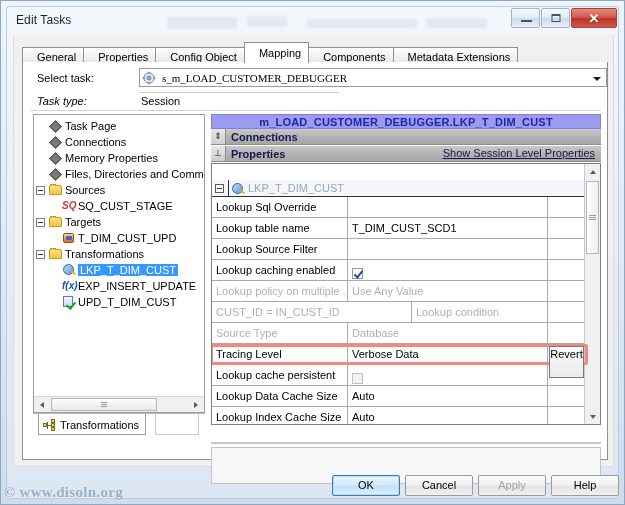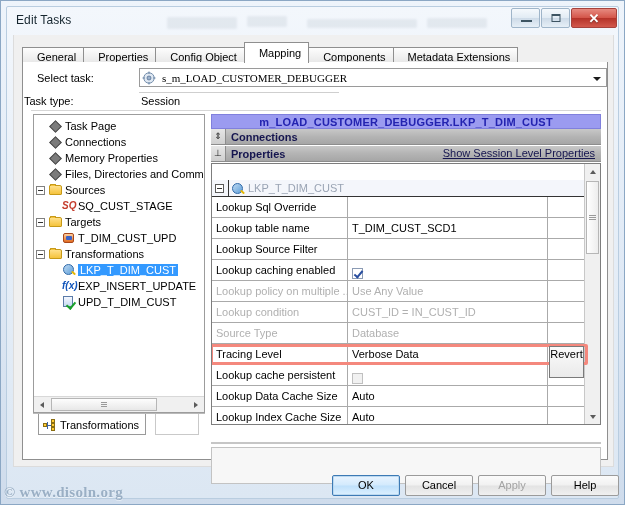--- a/index.html
+++ b/index.html
@@ -167,21 +167,21 @@
   }
 
   
   .form-label {
     position: absolute;
     font-size: 11px;
     color: #000;
     white-space: nowrap;
   }
   #lbl-select-task { left: 14px; top: 10px; }
-  #lbl-task-type   { left: 1px; top: 33px; }
+  #lbl-task-type   { left: 14px; top: 33px; font-style: italic; }
 
   #select-task-combo {
     position: absolute;
     left: 116px; top: 6px;
     width: 468px; height: 19px;
     box-sizing: border-box;
     border: 1px solid #9a9a9a;
     background: #ffffff;
     display: flex;
     align-items: center;
@@ -1060,22 +1060,22 @@
                 <div class="gc gc-uno"></div>
               </div>
 
               <div class="grow disabled">
                 <div class="gc gc-attr">Lookup policy on multiple ...</div>
                 <div class="gc gc-val">Use Any Value</div>
                 <div class="gc gc-uno"></div>
               </div>
 
               <div class="grow disabled">
+                <div class="gc gc-val">CUST_ID = IN_CUST_ID</div>
                 <div class="gc gc-attr">Lookup condition</div>
-                <div class="gc gc-val">CUST_ID = IN_CUST_ID</div>
                 <div class="gc gc-uno"></div>
               </div>
 
               <div class="grow disabled">
                 <div class="gc gc-attr">Source Type</div>
                 <div class="gc gc-val">Database</div>
                 <div class="gc gc-uno"></div>
               </div>
 
               <div class="grow">

